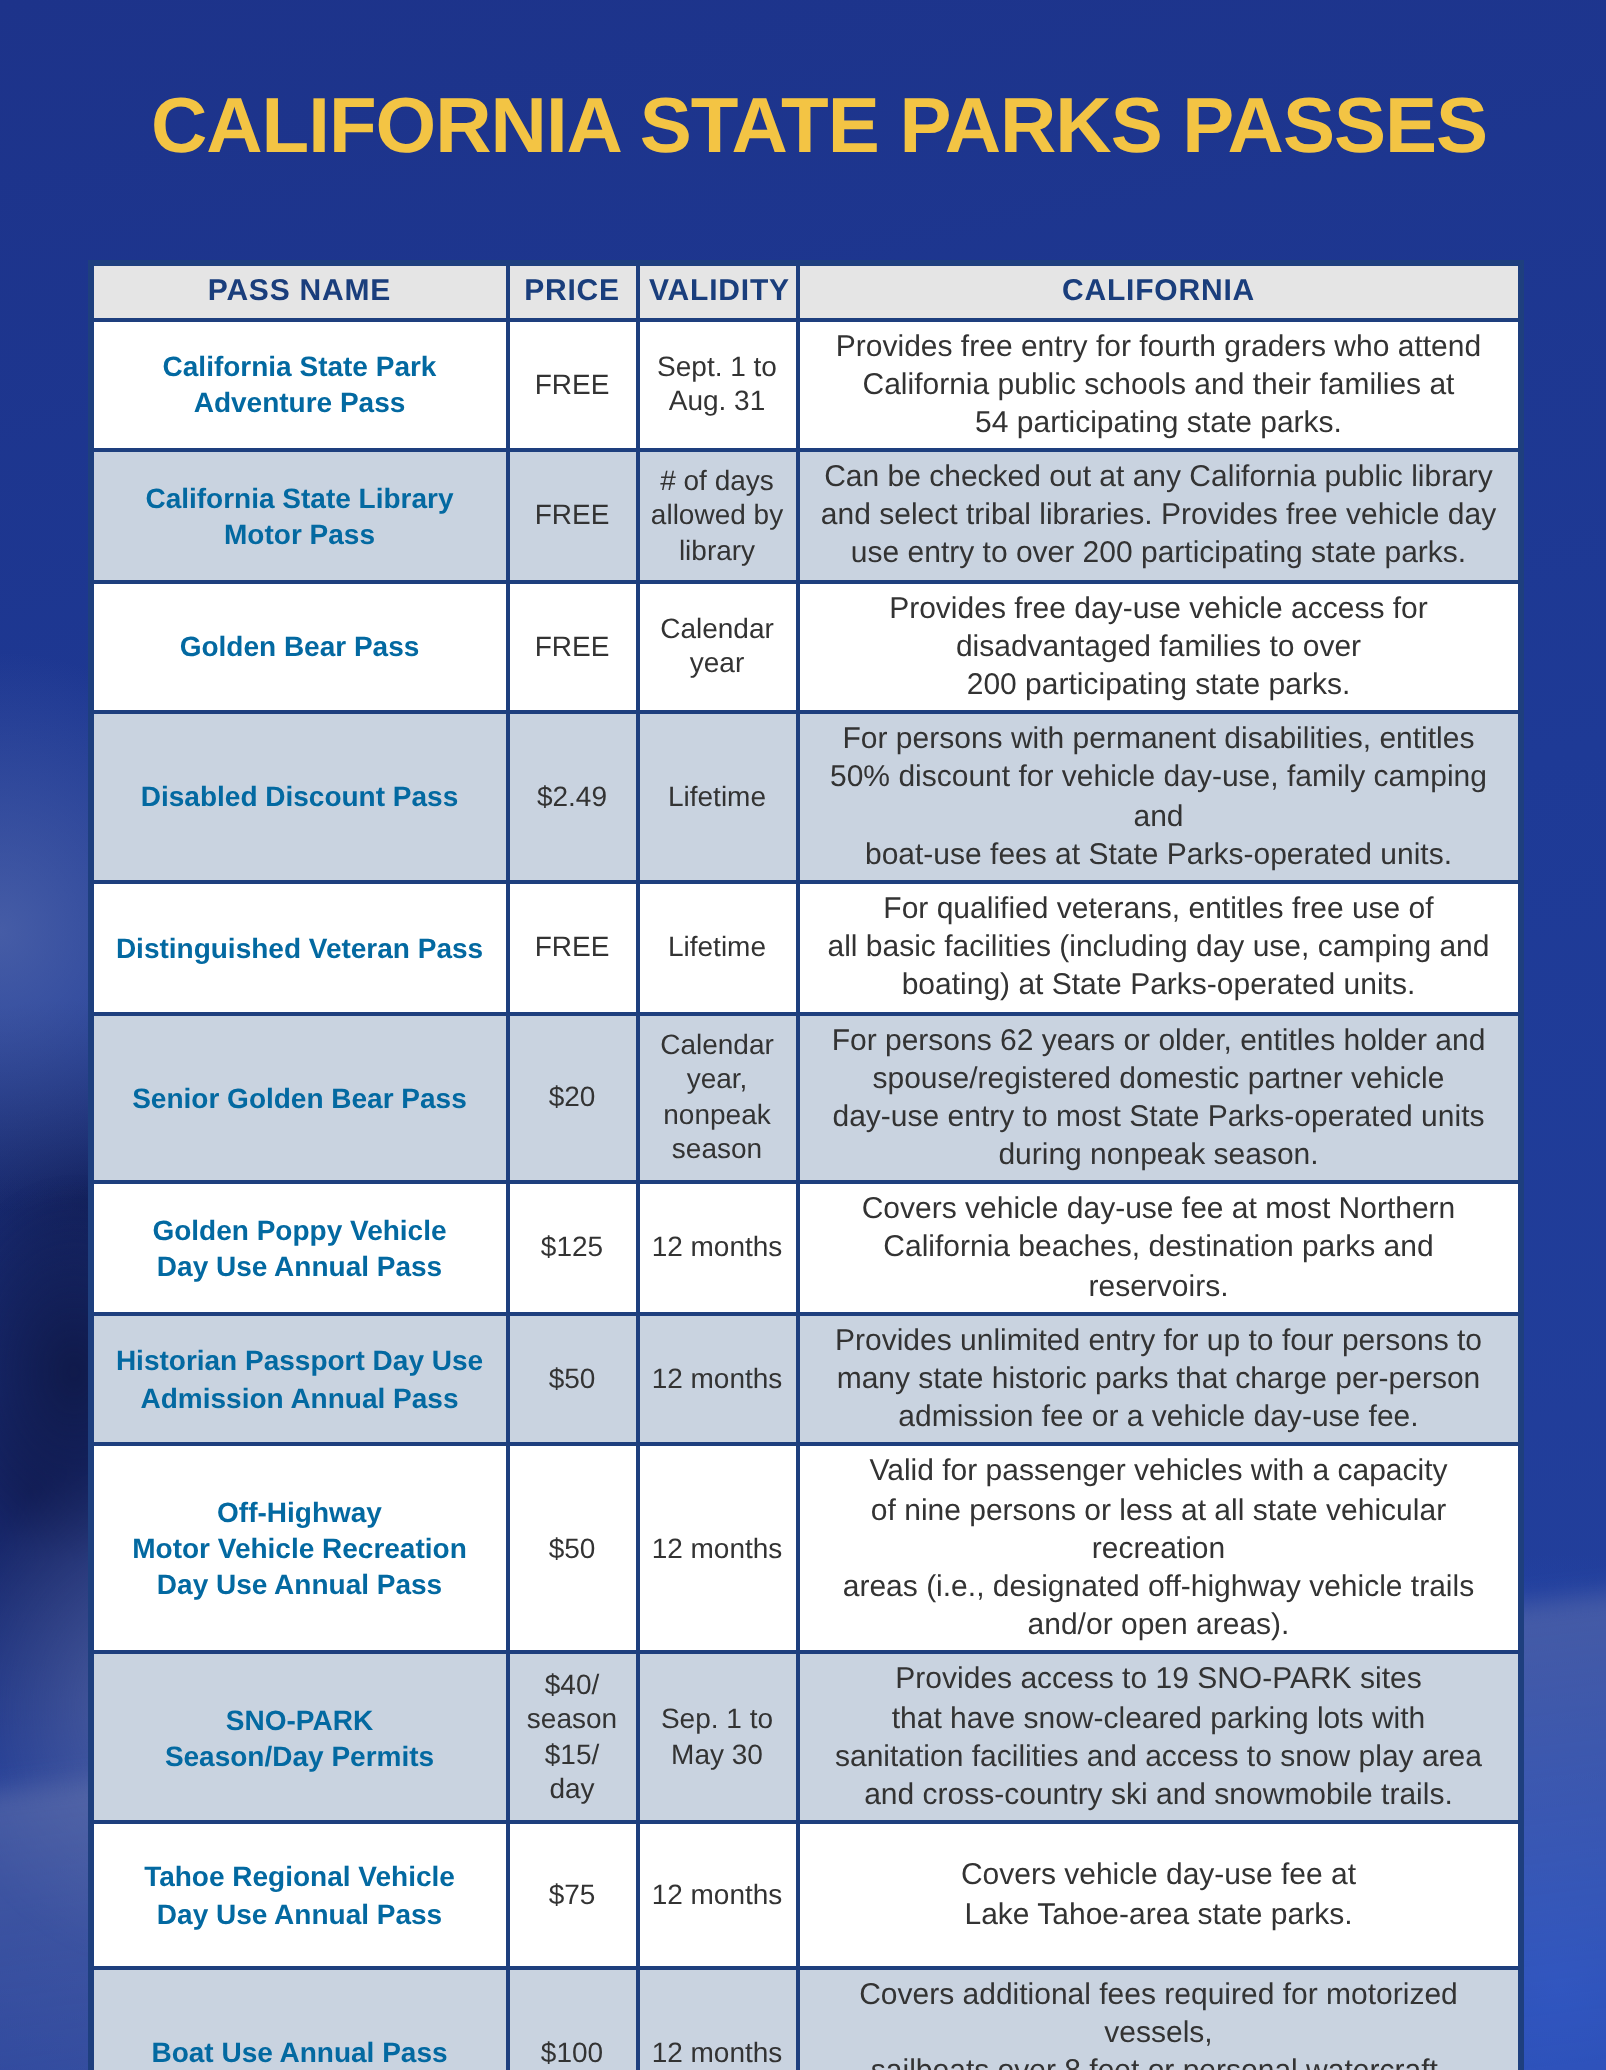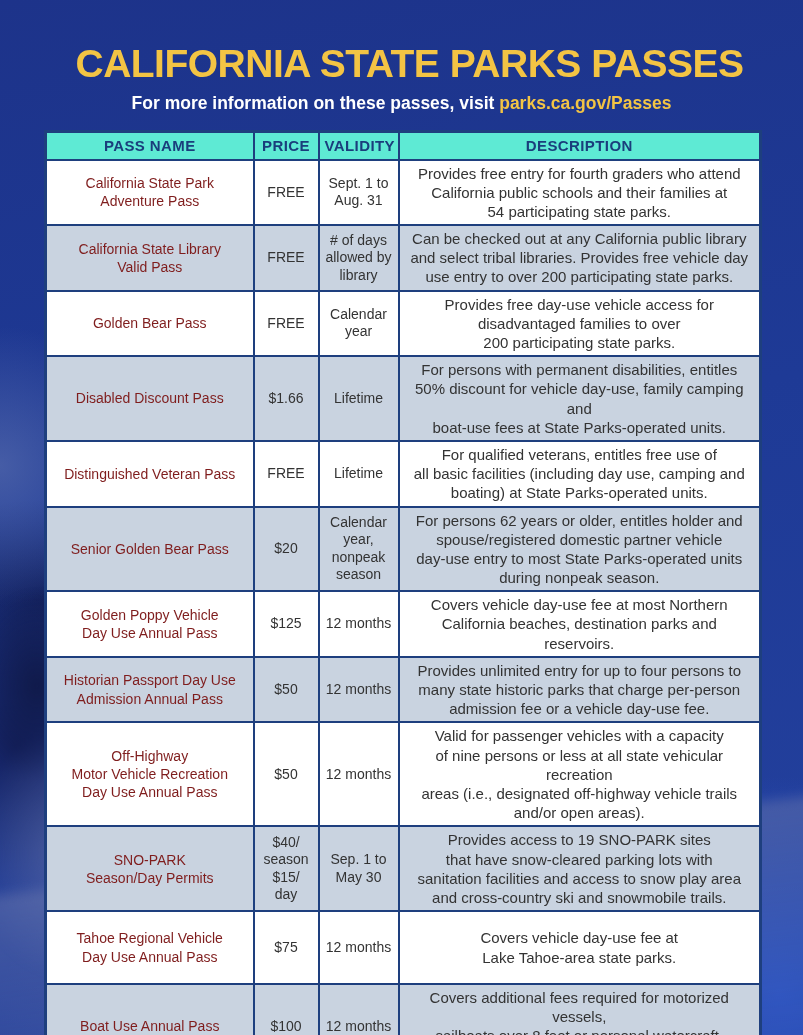--- a/index.html
+++ b/index.html
@@ -60,26 +60,26 @@
   }
   col.c1{width:208px;} col.c2{width:65px;} col.c3{width:80px;} col.c4{width:362px;}
   th,td{
     border:2px solid #1e3f7e;
     text-align:center;vertical-align:middle;
     white-space:pre-line;
     padding:3px 5px;
   }
   thead tr{height:28px;}
   th{
-    background:#5eead4;color:#1a3e7c;
+    background:#e5e5e5;color:#1a3e7c;
     font-size:15px;font-weight:bold;letter-spacing:0.4px;
   }
   tbody tr:nth-child(odd){background:#ffffff;}
   tbody tr:nth-child(even){background:#c9d3e0;}
-  .c-name{font-weight:normal;color:#7f1d1d;font-size:14px;line-height:1.3;}
+  .c-name{font-weight:bold;color:#0369a1;font-size:14px;line-height:1.3;}
   .c-price,.c-validity{color:#333333;font-size:14px;line-height:1.25;}
   .c-desc{color:#333333;font-size:15px;line-height:1.28;padding:3px 8px;}
   tbody tr:nth-child(1){height:55px;}
   tbody tr:nth-child(2){height:57px;}
   tbody tr:nth-child(3){height:54px;}
   tbody tr:nth-child(4){height:59px;}
   tbody tr:nth-child(5){height:55px;}
   tbody tr:nth-child(6){height:73px;}
   tbody tr:nth-child(7){height:54px;}
   tbody tr:nth-child(8){height:38px;}
@@ -95,72 +95,71 @@
 
 <div class="bg">
   <div class="bg-shade"></div>
   <div class="bg-rock"></div>
   <div class="bg-slope"></div>
 </div>
 
 <div class="page">
   <div class="masthead">
     <h1 class="title">CALIFORNIA STATE PARKS PASSES</h1>
-    <p class="subtitle"><span>For more information on these passes, visit </span><a href="#">parks.ca.gov/Passes</a></p>
   </div>
 
   <table class="passes">
     <colgroup>
         <col class="c1">
         <col class="c2">
         <col class="c3">
         <col class="c4">
       </colgroup>
     <thead>
       <tr>
         <th>PASS NAME</th>
         <th>PRICE</th>
         <th>VALIDITY</th>
-        <th>DESCRIPTION</th>
+        <th>CALIFORNIA</th>
       </tr>
     </thead>
     <tbody id="rows">
         <tr>
     <td class="c-name">California State Park
 Adventure Pass</td>
     <td class="c-price">FREE</td>
     <td class="c-validity">Sept. 1 to
 Aug. 31</td>
     <td class="c-desc">Provides free entry for fourth graders who attend
 California public schools and their families at
 54 participating state parks.</td>
   </tr>
         <tr>
     <td class="c-name">California State Library
-Valid Pass</td>
+Motor Pass</td>
     <td class="c-price">FREE</td>
     <td class="c-validity"># of days
 allowed by
 library</td>
     <td class="c-desc">Can be checked out at any California public library
 and select tribal libraries. Provides free vehicle day
 use entry to over 200 participating state parks.</td>
   </tr>
         <tr>
     <td class="c-name">Golden Bear Pass</td>
     <td class="c-price">FREE</td>
     <td class="c-validity">Calendar
 year</td>
     <td class="c-desc">Provides free day-use vehicle access for
 disadvantaged families to over
 200 participating state parks.</td>
   </tr>
         <tr>
     <td class="c-name">Disabled Discount Pass</td>
-    <td class="c-price">$1.66</td>
+    <td class="c-price">$2.49</td>
     <td class="c-validity">Lifetime</td>
     <td class="c-desc">For persons with permanent disabilities, entitles
 50% discount for vehicle day-use, family camping and
 boat-use fees at State Parks-operated units.</td>
   </tr>
         <tr>
     <td class="c-name">Distinguished Veteran Pass</td>
     <td class="c-price">FREE</td>
     <td class="c-validity">Lifetime</td>
     <td class="c-desc">For qualified veterans, entitles free use of

